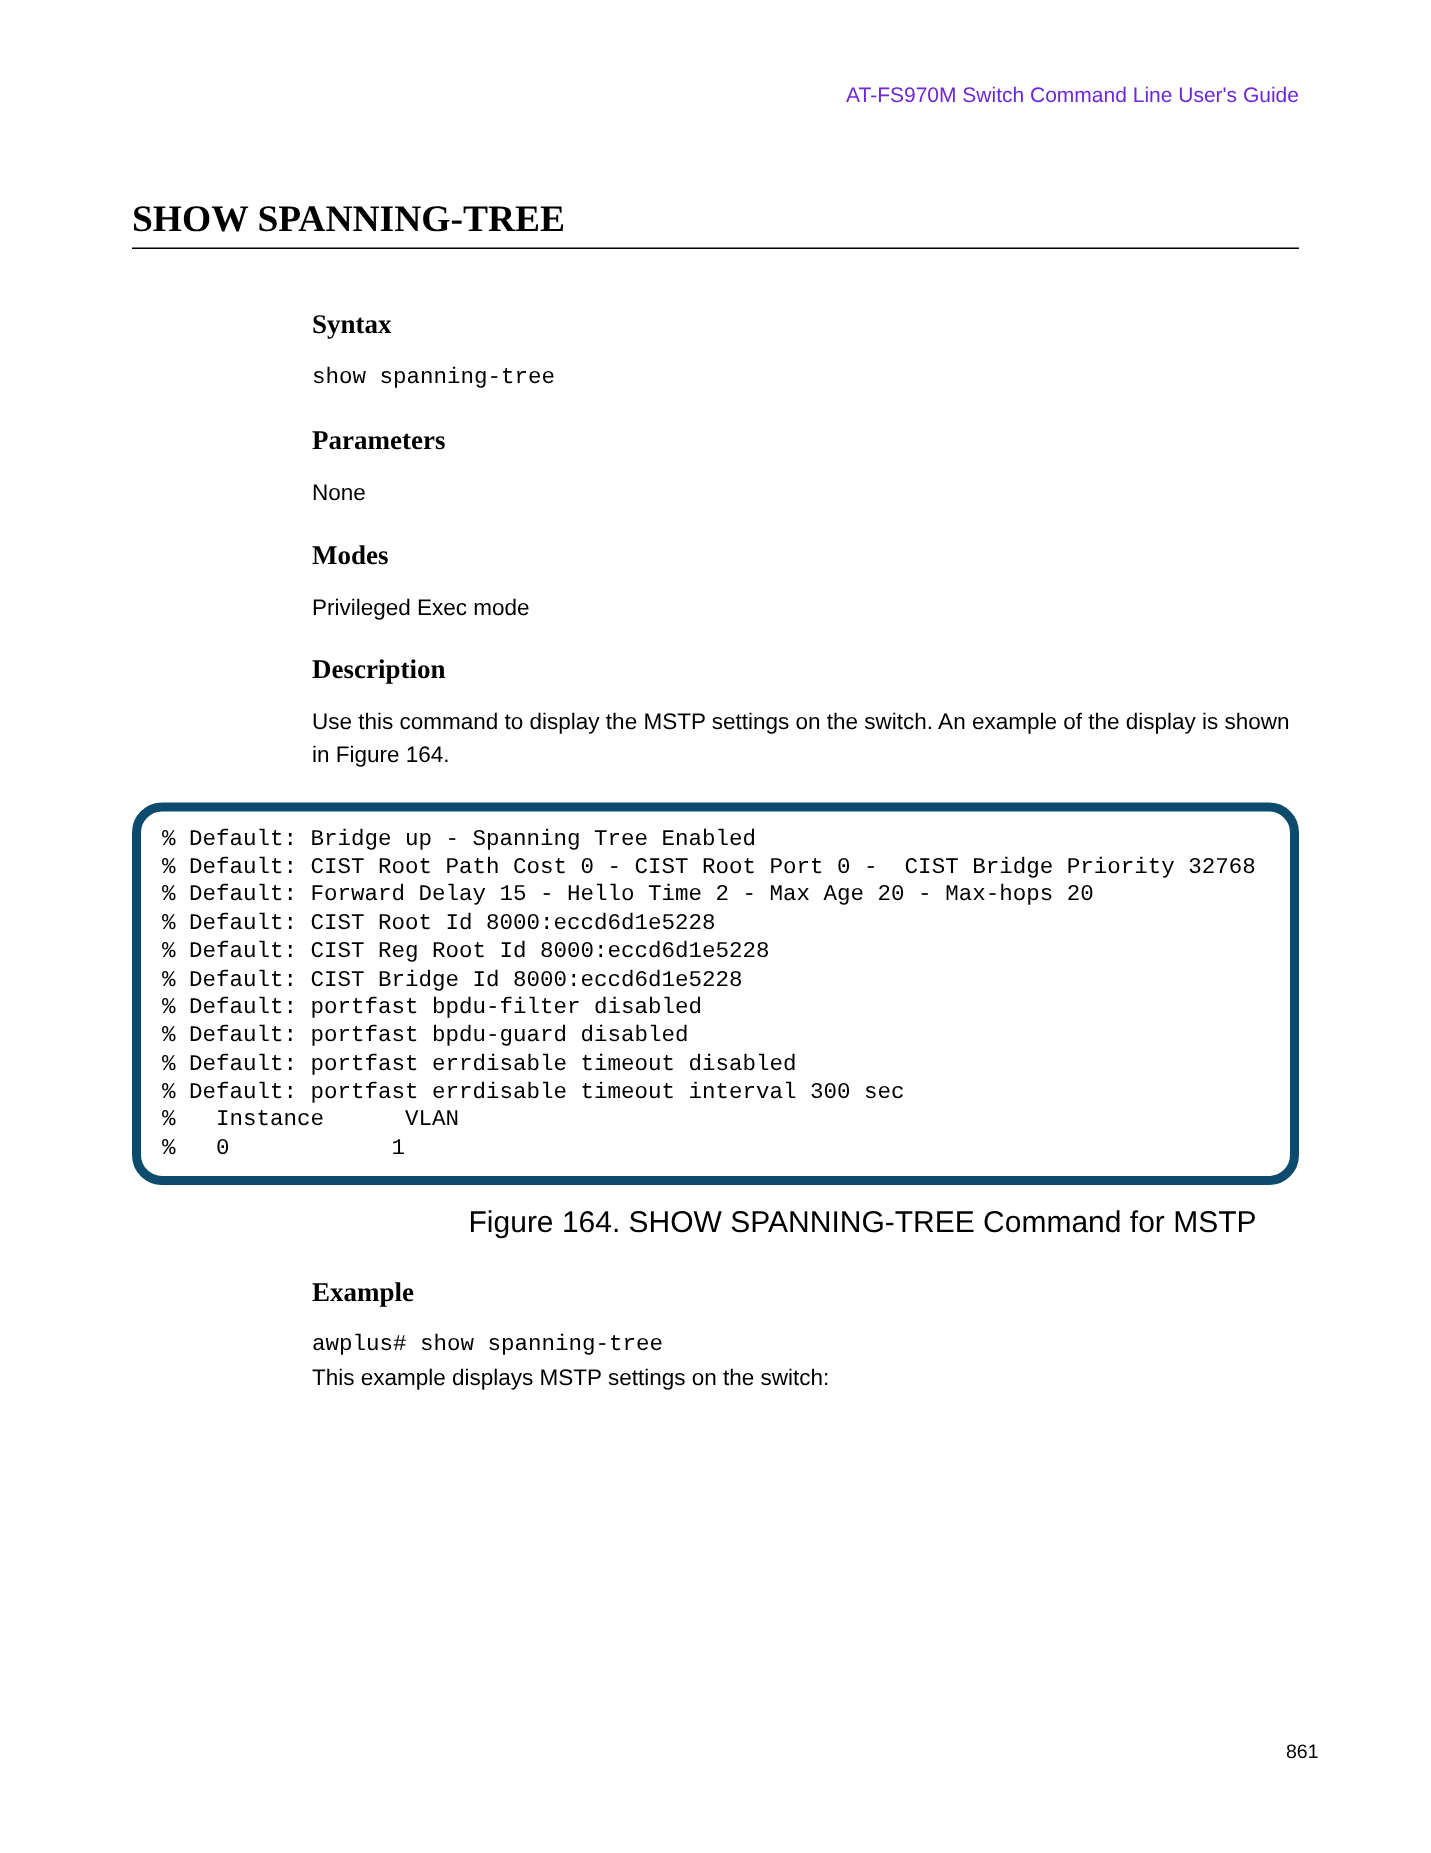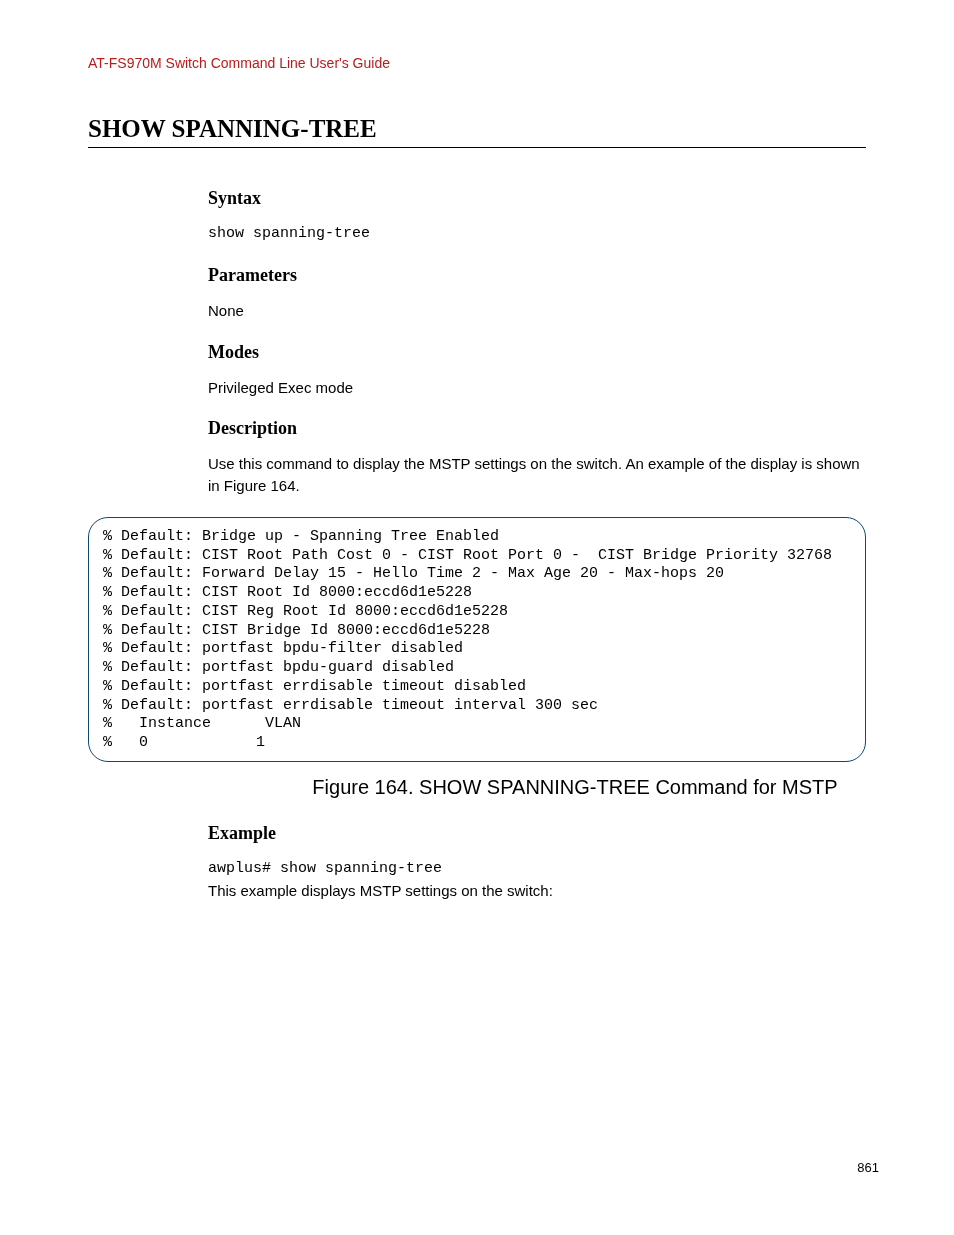--- a/index.html
+++ b/index.html
@@ -12,22 +12,23 @@
     height: 1235px;
     position: relative;
     box-sizing: border-box;
   }
   .page {
     padding: 55px 88px 0 88px;
     box-sizing: border-box;
   }
   .header-text {
     font-size: 14px;
-    color: #b91c1c;
-    margin-bottom: 44px;
+    text-align: right;
+    color: #6d28d9;
+    margin-bottom: 62px;
   }
   .title {
     font-family: "Times New Roman", Times, serif;
     font-weight: bold;
     font-size: 25px;
     border-bottom: 1.5px solid #000;
     padding-bottom: 4px;
     margin-bottom: 40px;
   }
   .section {
@@ -42,21 +43,21 @@
   }
   .section-body {
     font-size: 15px;
     line-height: 1.45;
   }
   .mono {
     font-family: "Courier New", Courier, monospace;
     font-size: 15px;
   }
   .code-box {
-    border: 1px solid #0c4a6e;
+    border: 6px solid #0c4a6e;
     border-radius: 20px;
     margin: 8px 0 14px 0;
     padding: 10px 14px 8px 14px;
     font-family: "Courier New", Courier, monospace;
     font-size: 15px;
     line-height: 1.25;
     white-space: pre;
   }
   .figure-caption {
     font-size: 20px;

